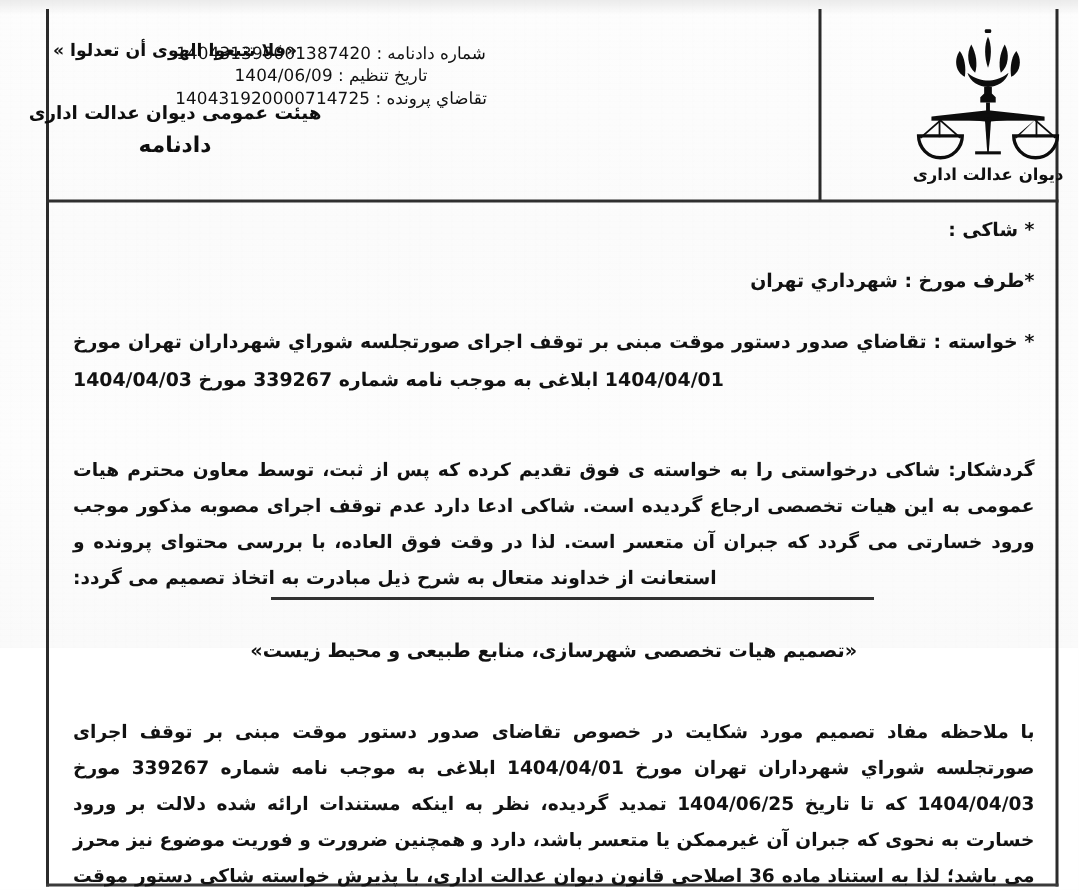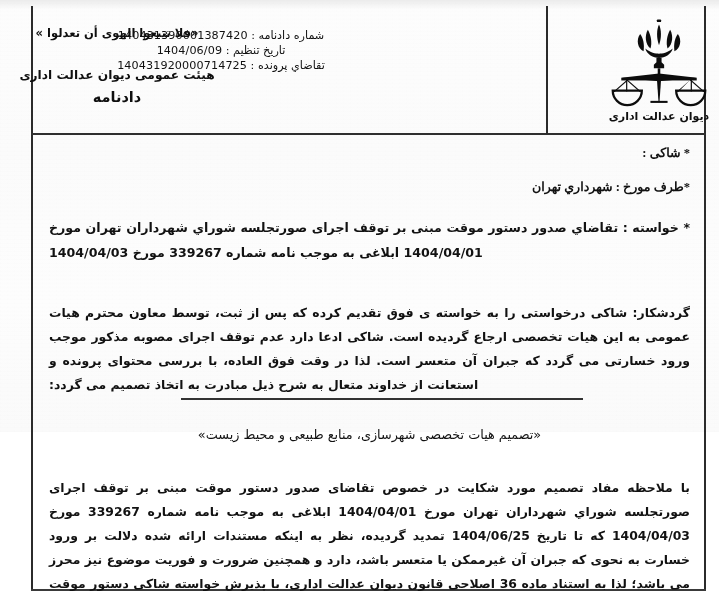--- a/index.html
+++ b/index.html
@@ -191,21 +191,20 @@
     padding: 0 14px 0 16px;
     color: #121212;
   }
 
   .field-line {
     font-size: 12.6px;
     font-weight: bold;
     line-height: 20px;
     text-align: right;
     white-space: nowrap;
-    font-family: Liberation Serif, serif;
   }
   .field-plaintiff { margin-top: 8px; }
   .field-respondent { margin-top: 14px; }
 
   .claim {
     margin-top: 18px;
     font-size: 12.6px;
     font-weight: bold;
     line-height: 25px;
     text-align: justify;
@@ -224,21 +223,21 @@
     font-weight: bold;
     line-height: 24px;
     text-align: justify;
     text-align-last: left;
   }
 
   .decision-title {
     margin-top: 30px;
     text-align: center;
     font-size: 12.8px;
-    font-weight: normal;
+    font-weight: bold;
   }
 
   .verdict {
     margin-top: 34px;
     font-size: 12.4px;
     font-weight: bold;
     line-height: 24px;
     text-align: justify;
     text-align-last: left;
   }

